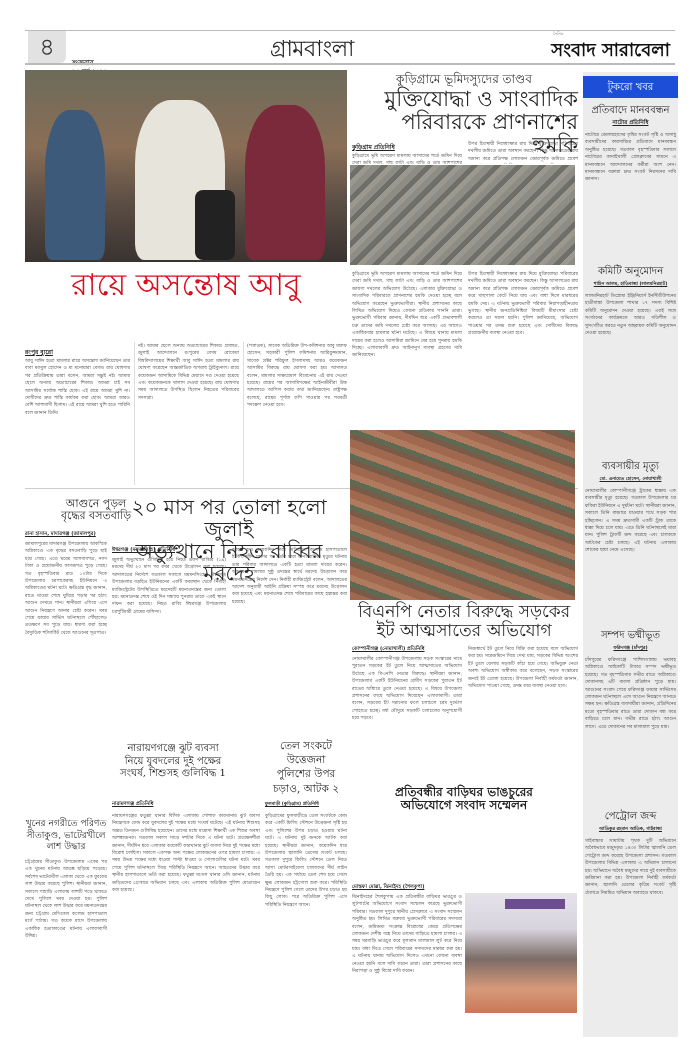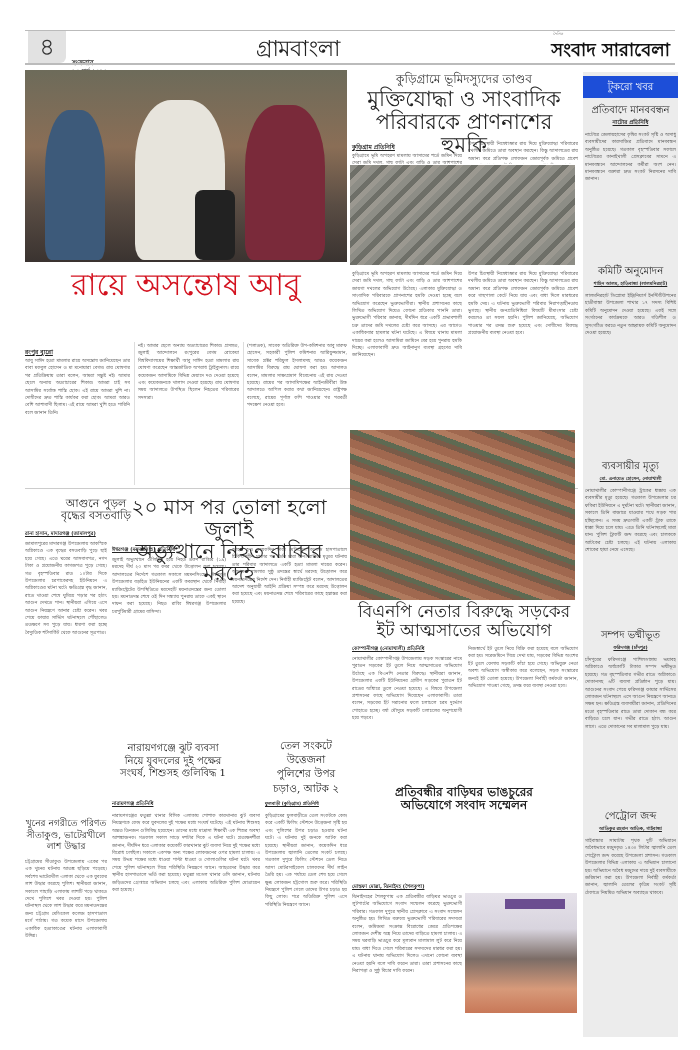--- a/index.html
+++ b/index.html
@@ -6,21 +6,21 @@
   html, body { width: 700px; height: 1050px; background: #ffffff; overflow: hidden; }
   body { font-family: "DejaVu Sans", sans-serif; color: #222; position: relative; }
   .abs { position: absolute; }
   
   .hdr-line-top { left: 25px; right: 25px; top: 30px; border-top: 1px solid #bbb; }
   .hdr-line-bot { left: 25px; right: 25px; top: 63px; border-top: 2px solid #bbb; }
   .page-num { left: 28px; top: 31px; width: 38px; height: 32px; background: #e2e2e2; border-radius: 0 0 6px 0;
     font-family: "DejaVu Serif", serif; font-size: 24px; text-align: center; line-height: 32px; color: #333; }
   .dateline { left: 72px; top: 34px; font-size: 6px; line-height: 8px; color: #444; }
   .dateline .day { font-size: 7px; font-weight: bold; margin-top: 25px; }
-  .sec-title { left: 256px; top: 31px; font-family: "DejaVu Serif", serif; font-size: 22px; color: #222; letter-spacing: -0.5px; }
+  .sec-title { left: 270px; top: 31px; font-family: "DejaVu Serif", serif; font-size: 22px; color: #222; letter-spacing: -0.5px; }
   .brand { right: 30px; top: 36px; font-family: "DejaVu Sans", sans-serif; font-weight: bold; font-size: 18px; color: #111; }
   .brand small { position: absolute; left: 2px; top: -5px; font-size: 4px; font-weight: normal; color: #666; }
   
   .photo { background: #8a7a6a; overflow: hidden; }
   .photo1 { left: 25px; top: 70px; width: 322px; height: 192px;
     background: linear-gradient(180deg,#6d6b5a 0%,#8a6e56 40%,#5a4d44 70%,#3a3330 100%); }
   .photo1 .p { position: absolute; border-radius: 40% 40% 10% 10%; }
   .photo-rubble { left: 350px; top: 165px; width: 225px; height: 100px;
     background: repeating-linear-gradient(135deg,#8d8d86 0 6px,#6e6f68 6px 11px,#9b9890 11px 16px); }
   .photo-bricks { left: 350px; top: 430px; width: 225px; height: 170px;
@@ -63,21 +63,21 @@
 <div class="abs hdr-line-bot"></div>
 
 <div class="abs photo photo1">
   <div class="p" style="left:20px;top:40px;width:60px;height:150px;background:#3d5a7a;"></div>
   <div class="p" style="left:110px;top:30px;width:90px;height:160px;background:#e7e4dc;"></div>
   <div class="p" style="left:220px;top:35px;width:80px;height:155px;background:#7a2a3a;"></div>
   <div class="p" style="left:170px;top:120px;width:40px;height:70px;background:#222;border-radius:8px;"></div>
 </div>
 
 <div class="abs kicker" style="left:350px;top:70px;width:228px;">কুড়িগ্রামে ভূমিদস্যুদের তাণ্ডব</div>
-<div class="abs hl" style="left:350px;top:88px;width:228px;font-size:21px;">
+<div class="abs hl" style="left:350px;top:88px;width:228px;font-size:21px;text-align:right;">
   <div>মুক্তিযোদ্ধা ও সাংবাদিক</div>
   <div>পরিবারকে প্রাণনাশের হুমকি</div>
 </div>
 <div class="abs byline" style="left:352px;top:142px;">কুড়িগ্রাম প্রতিনিধি</div>
 <div class="abs txt" style="left:352px;top:152px;width:110px;height:12px;">কুড়িগ্রামে ভূমি অপহরণ মামলায় আসামের শর্তে জমিন দিয়ে সেরা জমি দখল, গাছ কাটা এবং বাড়ি ও তার আশপাশের জায়গা দখলের অভিযোগ উঠেছে। এলাকার মুক্তিযোদ্ধা ও সাংবাদিক পরিবারকে প্রাণনাশের হুমকি দেওয়া হচ্ছে বলে অভিযোগ করেছেন ভুক্তভোগীরা। স্থানীয় প্রশাসনের কাছে লিখিত অভিযোগ দিয়েও কোনো প্রতিকার পাননি তারা। ভুক্তভোগী পরিবার জানায়, দীর্ঘদিন ধরে একটি প্রভাবশালী চক্র তাদের জমি দখলের চেষ্টা করে আসছে। এর আগেও একাধিকবার হামলার ঘটনা ঘটেছে। এ বিষয়ে থানায় মামলা দায়ের করা হলেও আসামিরা জামিনে বের হয়ে পুনরায় হুমকি দিচ্ছে। এলাকাবাসী দ্রুত আইনানুগ ব্যবস্থা গ্রহণের দাবি জানিয়েছেন।</div>
 <div class="abs txt" style="left:468px;top:140px;width:110px;height:24px;">উপর চিরস্থায়ী নিষেধাজ্ঞার রায় দিয়ে মুক্তিযোদ্ধা পরিবারের দখলীয় জমিতে তারা অবস্থান করছেন। কিন্তু আদালতের রায় অমান্য করে প্রতিপক্ষ লোকজন জোরপূর্বক জমিতে প্রবেশ করে গাছপালা কেটে নিয়ে যায় এবং বাধা দিলে মারধরের হুমকি দেয়। এ ঘটনায় ভুক্তভোগী পরিবার নিরাপত্তাহীনতায় ভুগছে। স্থানীয় জনপ্রতিনিধিরা বিষয়টি মীমাংসার চেষ্টা করলেও তা সফল হয়নি। পুলিশ জানিয়েছে, অভিযোগ পাওয়ার পর তদন্ত শুরু হয়েছে এবং দোষীদের বিরুদ্ধে প্রয়োজনীয় ব্যবস্থা নেওয়া হবে।</div>
 <div class="abs photo photo-rubble"></div>
 <div class="abs txt" style="left:352px;top:270px;width:110px;height:155px;">কুড়িগ্রামে ভূমি অপহরণ মামলায় আসামের শর্তে জমিন দিয়ে সেরা জমি দখল, গাছ কাটা এবং বাড়ি ও তার আশপাশের জায়গা দখলের অভিযোগ উঠেছে। এলাকার মুক্তিযোদ্ধা ও সাংবাদিক পরিবারকে প্রাণনাশের হুমকি দেওয়া হচ্ছে বলে অভিযোগ করেছেন ভুক্তভোগীরা। স্থানীয় প্রশাসনের কাছে লিখিত অভিযোগ দিয়েও কোনো প্রতিকার পাননি তারা। ভুক্তভোগী পরিবার জানায়, দীর্ঘদিন ধরে একটি প্রভাবশালী চক্র তাদের জমি দখলের চেষ্টা করে আসছে। এর আগেও একাধিকবার হামলার ঘটনা ঘটেছে। এ বিষয়ে থানায় মামলা দায়ের করা হলেও আসামিরা জামিনে বের হয়ে পুনরায় হুমকি দিচ্ছে। এলাকাবাসী দ্রুত আইনানুগ ব্যবস্থা গ্রহণের দাবি জানিয়েছেন।</div>
 <div class="abs txt" style="left:468px;top:270px;width:110px;height:155px;">উপর চিরস্থায়ী নিষেধাজ্ঞার রায় দিয়ে মুক্তিযোদ্ধা পরিবারের দখলীয় জমিতে তারা অবস্থান করছেন। কিন্তু আদালতের রায় অমান্য করে প্রতিপক্ষ লোকজন জোরপূর্বক জমিতে প্রবেশ করে গাছপালা কেটে নিয়ে যায় এবং বাধা দিলে মারধরের হুমকি দেয়। এ ঘটনায় ভুক্তভোগী পরিবার নিরাপত্তাহীনতায় ভুগছে। স্থানীয় জনপ্রতিনিধিরা বিষয়টি মীমাংসার চেষ্টা করলেও তা সফল হয়নি। পুলিশ জানিয়েছে, অভিযোগ পাওয়ার পর তদন্ত শুরু হয়েছে এবং দোষীদের বিরুদ্ধে প্রয়োজনীয় ব্যবস্থা নেওয়া হবে।</div>
 

